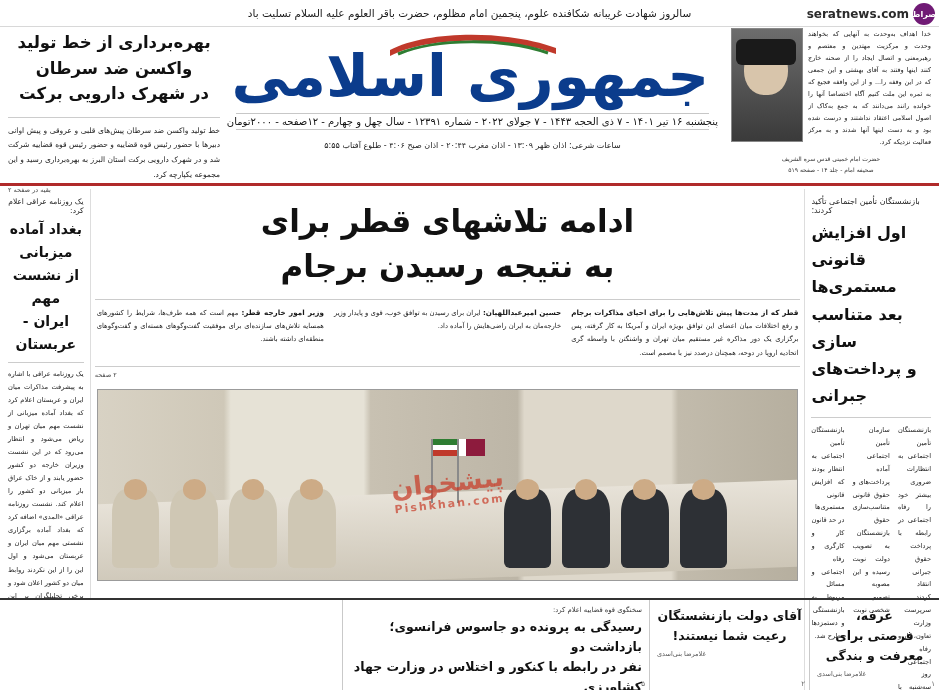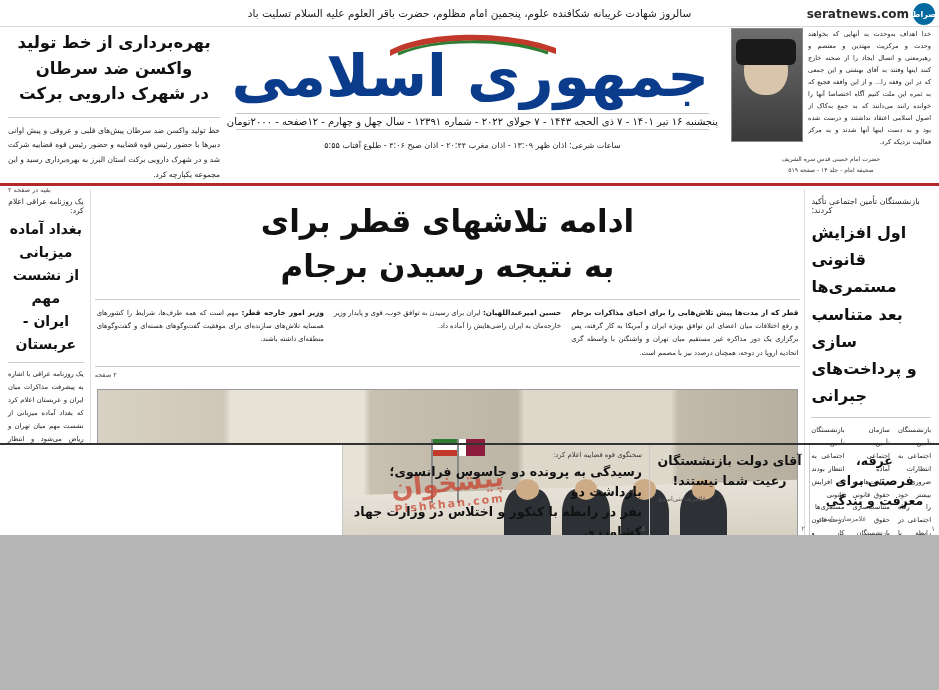--- a/index.html
+++ b/index.html
@@ -6,21 +6,21 @@
     margin: 0;
     padding: 0;
     background: #b5b5b5;
   }
   body {
     font-family: "DejaVu Sans", "Liberation Sans", sans-serif;
   }
   .page {
     position: relative;
     width: 939px;
-    height: 535px;
+    height: 690px;
     background: #ffffff;
     overflow: hidden;
     box-sizing: border-box;
   }
 
   
   .masthead {
     position: relative;
     height: 186px;
     border-bottom: 3px solid #b02a2a;
@@ -47,21 +47,21 @@
     width: 150px;
     height: 24px;
     display: flex;
     align-items: center;
     gap: 4px;
     direction: rtl;
   }
   .wm-seal {
     width: 22px; height: 22px;
     border-radius: 50%;
-    background: #0369a1;
+    background: #701a75;
     color: #fff;
     font-size: 8px;
     display: flex; align-items: center; justify-content: center;
     font-weight: bold;
   }
   .wm-text {
     font-size: 12px;
     color: #2b2b2b;
     font-weight: bold;
     font-family: "DejaVu Sans", sans-serif;

